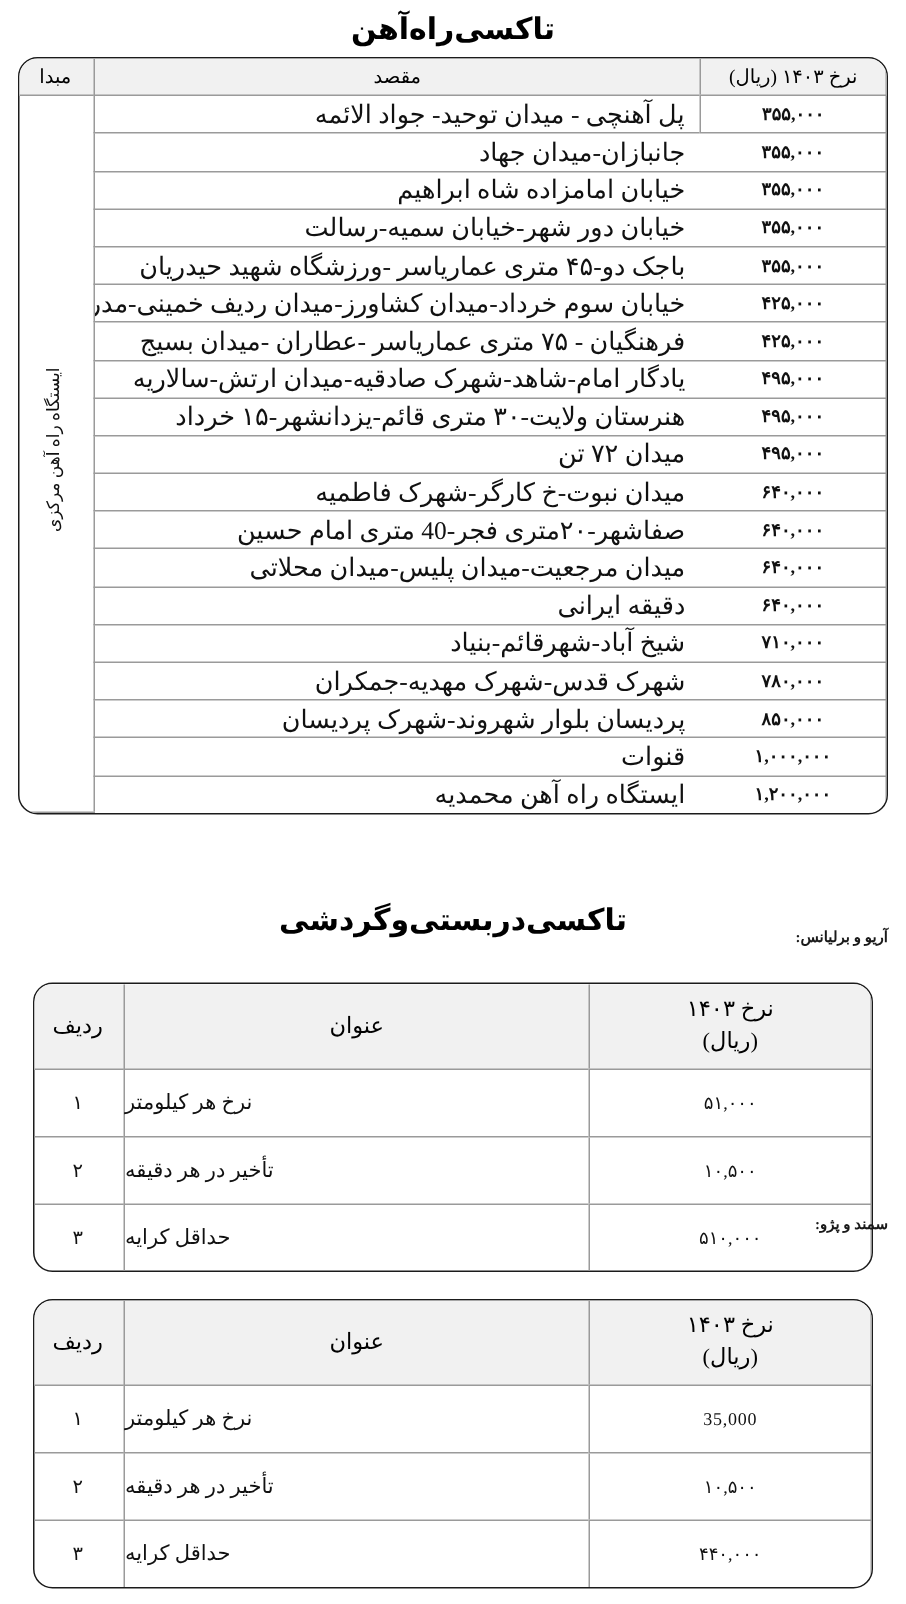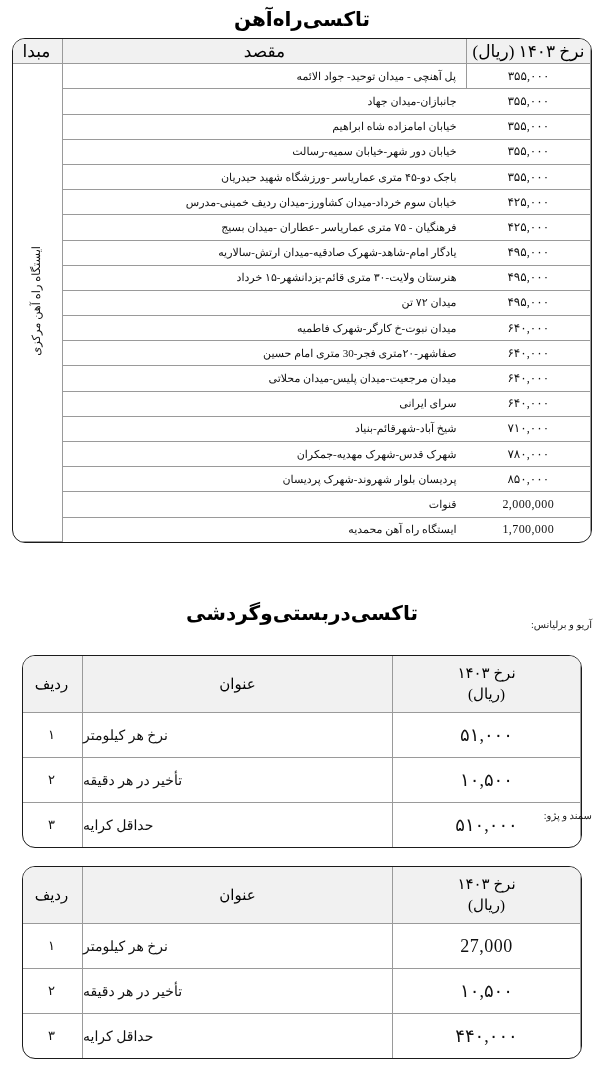--- a/index.html
+++ b/index.html
@@ -49,20 +49,21 @@
   }
 
   
   .sub-label {
     position: absolute;
     font-family: "Liberation Serif", "DejaVu Serif", serif;
     font-size: 10px;
     color: #1a1a1a;
     text-align: right;
     white-space: nowrap;
+    font-weight: bold;
   }
   #label-ario { top: 619px; right: 12px; }
   #label-samand { top: 810px; right: 12px; }
 
   
   .tbl-wrap {
     position: absolute;
     box-sizing: border-box;
     border: 1.6px solid #1b1b1b;
     border-radius: 13px;
@@ -100,39 +101,40 @@
     top: 38px;
     left: 12px;
     width: 580px;
   }
   #table-railway table.grid th,
   #table-railway table.grid td {
     height: 24.2px;
   }
   #table-railway thead th {
     height: 33px;
-    font-size: 17px;
+    font-size: 13px;
   }
   .col-origin   { width: 52px; }
   .col-dest     { width: 404px; }
   .col-rate     { width: 124px; }
 
   .cell-dest {
     text-align: right;
     padding-right: 10px !important;
-    font-size: 11px;
+    font-size: 17px;
     color: #111111;
     white-space: nowrap;
     overflow: hidden;
   }
   .cell-rate {
     text-align: center;
     font-size: 12px;
     letter-spacing: 0.4px;
     color: #111111;
+    font-weight: bold;
   }
   .cell-origin-merged {
     text-align: center;
     position: relative;
   }
   .vertical-origin {
     writing-mode: vertical-rl;
     transform: rotate(180deg);
     display: inline-block;
     font-size: 11.4px;
@@ -162,21 +164,21 @@
   }
   .charter-tbl tbody td {
     height: 44px;
   }
   .ccol-row   { width: 62px; }
   .ccol-title { width: 310px; }
   .ccol-rate  { width: 188px; }
 
   .c-row  { text-align: center; font-size: 13px; }
   .c-title{ text-align: left; font-size: 14px; }
-  .c-rate { text-align: center; font-size: 18px; letter-spacing: 0.5px; }
+  .c-rate { text-align: center; font-size: 12px; letter-spacing: 0.5px; }
   .hdr-rate-2line { text-align: center; }
 </style>
 </head>
 <body>
 
 <div class="page">
 
   <div id="title-railway" class="section-title">تاکسی‌راه‌آهن</div>
 
   <div id="table-railway" class="tbl-wrap">
@@ -234,48 +236,48 @@
           <tr>
             <td class="cell-rate">۴۹۵,۰۰۰</td>
             <td class="cell-dest">میدان ۷۲ تن</td>
           </tr>
           <tr>
             <td class="cell-rate">۶۴۰,۰۰۰</td>
             <td class="cell-dest">میدان نبوت-خ کارگر-شهرک فاطمیه</td>
           </tr>
           <tr>
             <td class="cell-rate">۶۴۰,۰۰۰</td>
-            <td class="cell-dest">صفاشهر-۲۰متری فجر-30 متری امام حسین</td>
+            <td class="cell-dest">صفاشهر-۲۰متری فجر-40 متری امام حسین</td>
           </tr>
           <tr>
             <td class="cell-rate">۶۴۰,۰۰۰</td>
             <td class="cell-dest">میدان مرجعیت-میدان پلیس-میدان محلاتی</td>
           </tr>
           <tr>
             <td class="cell-rate">۶۴۰,۰۰۰</td>
-            <td class="cell-dest">سرای ایرانی</td>
+            <td class="cell-dest">دقیقه ایرانی</td>
           </tr>
           <tr>
             <td class="cell-rate">۷۱۰,۰۰۰</td>
             <td class="cell-dest">شیخ آباد-شهرقائم-بنیاد</td>
           </tr>
           <tr>
             <td class="cell-rate">۷۸۰,۰۰۰</td>
             <td class="cell-dest">شهرک قدس-شهرک مهدیه-جمکران</td>
           </tr>
           <tr>
             <td class="cell-rate">۸۵۰,۰۰۰</td>
             <td class="cell-dest">پردیسان بلوار شهروند-شهرک پردیسان</td>
           </tr>
           <tr>
-            <td class="cell-rate">2,000,000</td>
+            <td class="cell-rate">۱,۰۰۰,۰۰۰</td>
             <td class="cell-dest">قنوات</td>
           </tr>
           <tr>
-            <td class="cell-rate">1,700,000</td>
+            <td class="cell-rate">۱,۲۰۰,۰۰۰</td>
             <td class="cell-dest">ایستگاه راه آهن محمدیه</td>
           </tr>
         </tbody>
     </table>
   </div>
 
   <div id="title-charter" class="section-title">تاکسی‌دربستی‌و‌گردشی</div>
 
   <div id="label-ario" class="sub-label">آریو و برلیانس:</div>
 
@@ -330,21 +332,21 @@
           <th class="hdr-rate-2line">
             <span>نرخ ۱۴۰۳</span><br>
             <span>(ریال)</span>
           </th>
           <th class="hdr-center">عنوان</th>
           <th class="hdr-center">ردیف</th>
         </tr>
       </thead>
       <tbody id="charter-body-1">
           <tr>
-            <td class="c-rate">27,000</td>
+            <td class="c-rate">35,000</td>
             <td class="c-title">نرخ هر کیلومتر</td>
             <td class="c-row">۱</td>
           </tr>
           <tr>
             <td class="c-rate">۱۰,۵۰۰</td>
             <td class="c-title">تأخیر در هر دقیقه</td>
             <td class="c-row">۲</td>
           </tr>
           <tr>
             <td class="c-rate">۴۴۰,۰۰۰</td>

